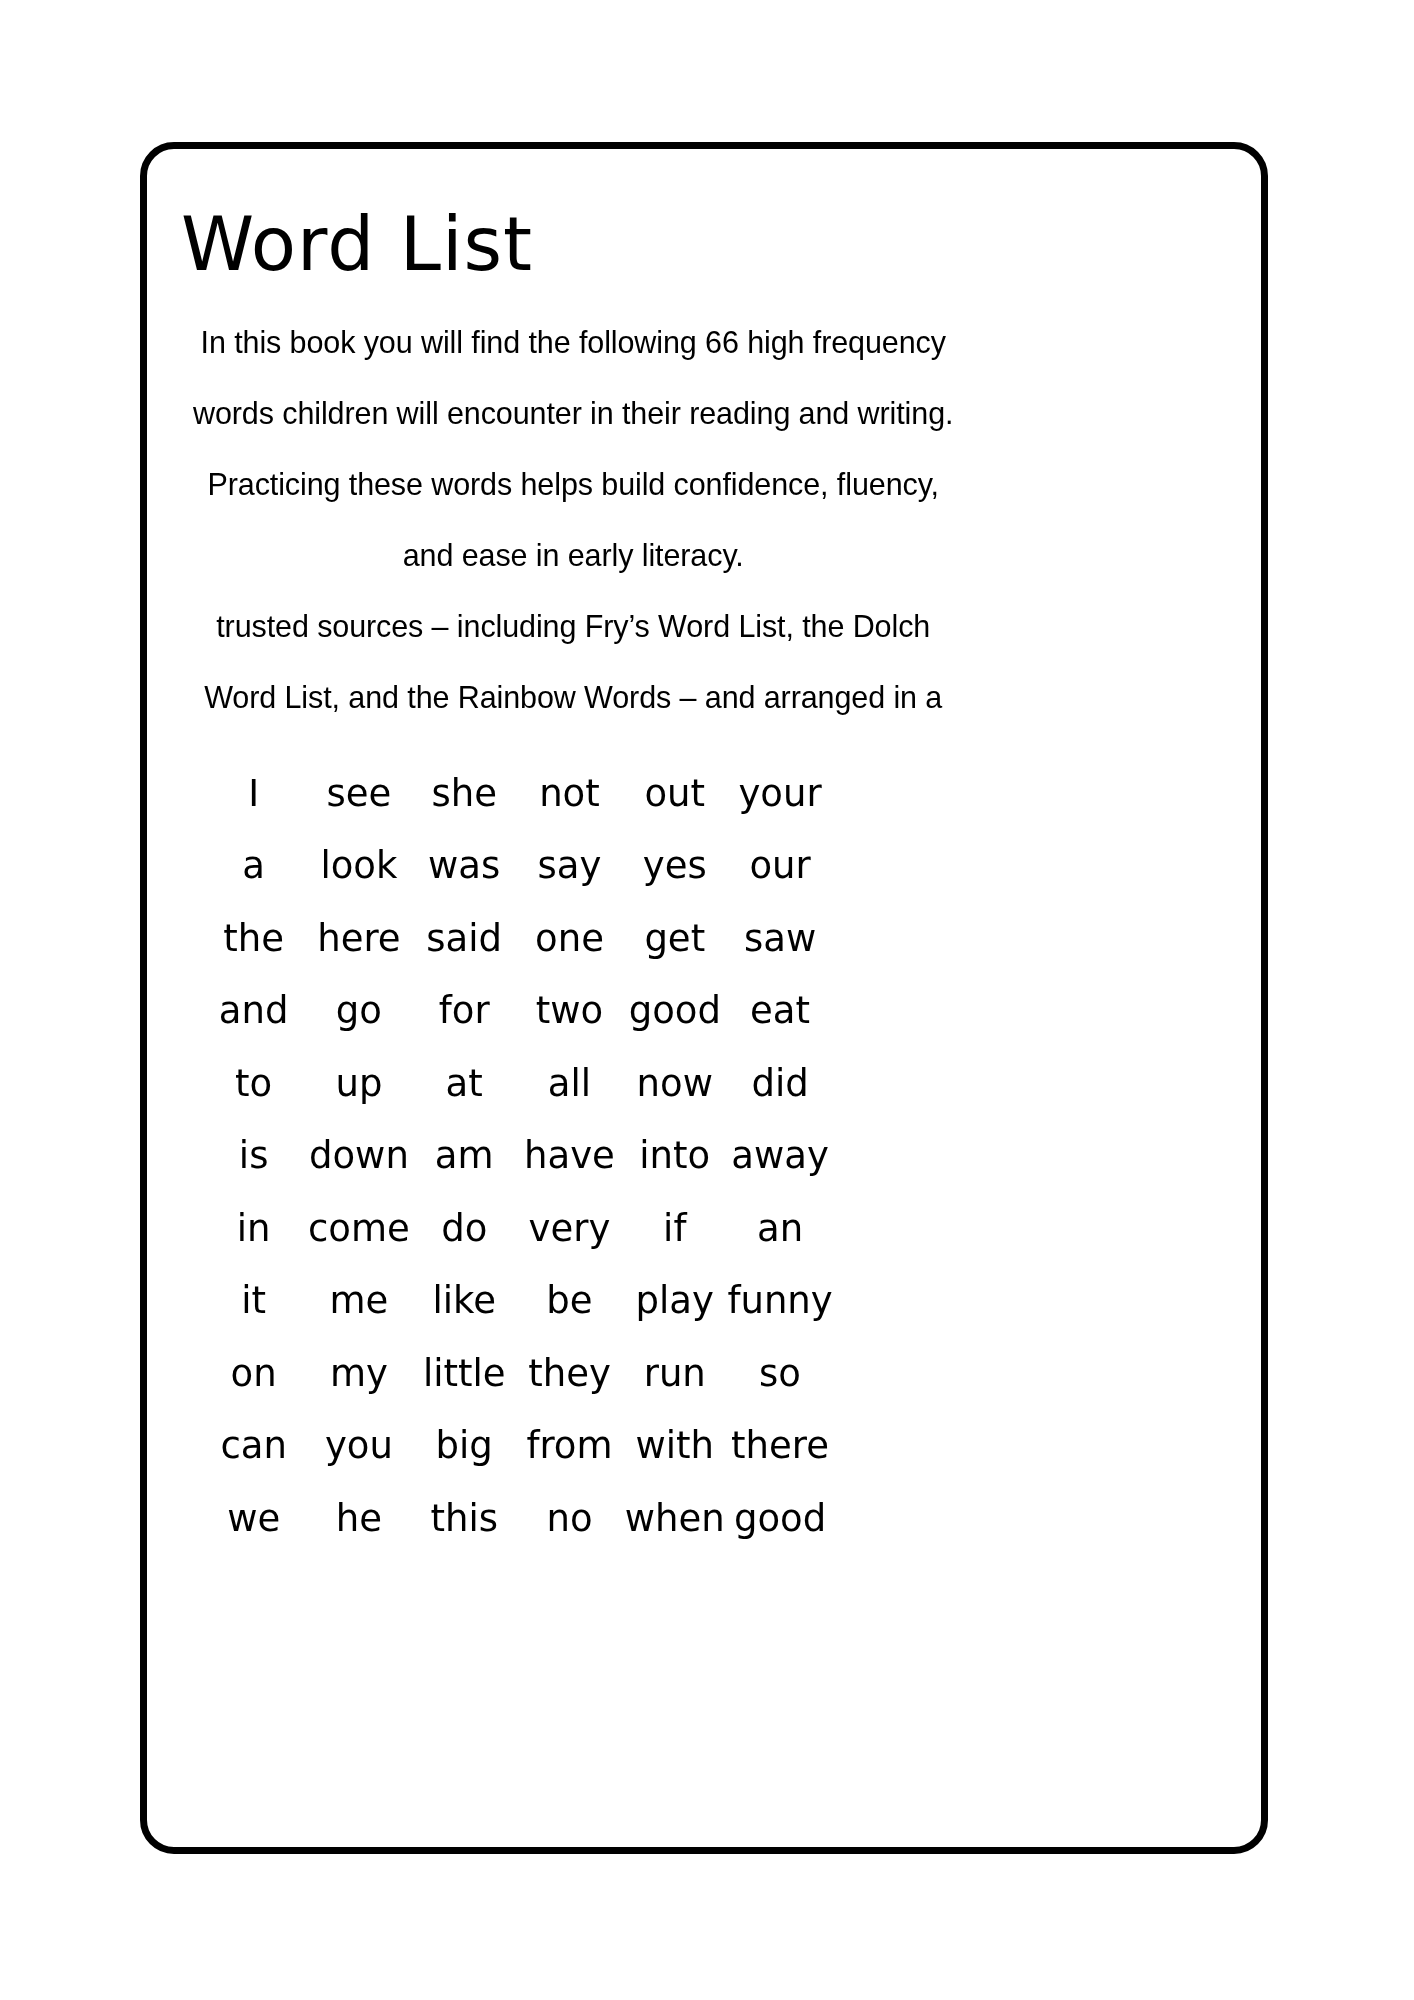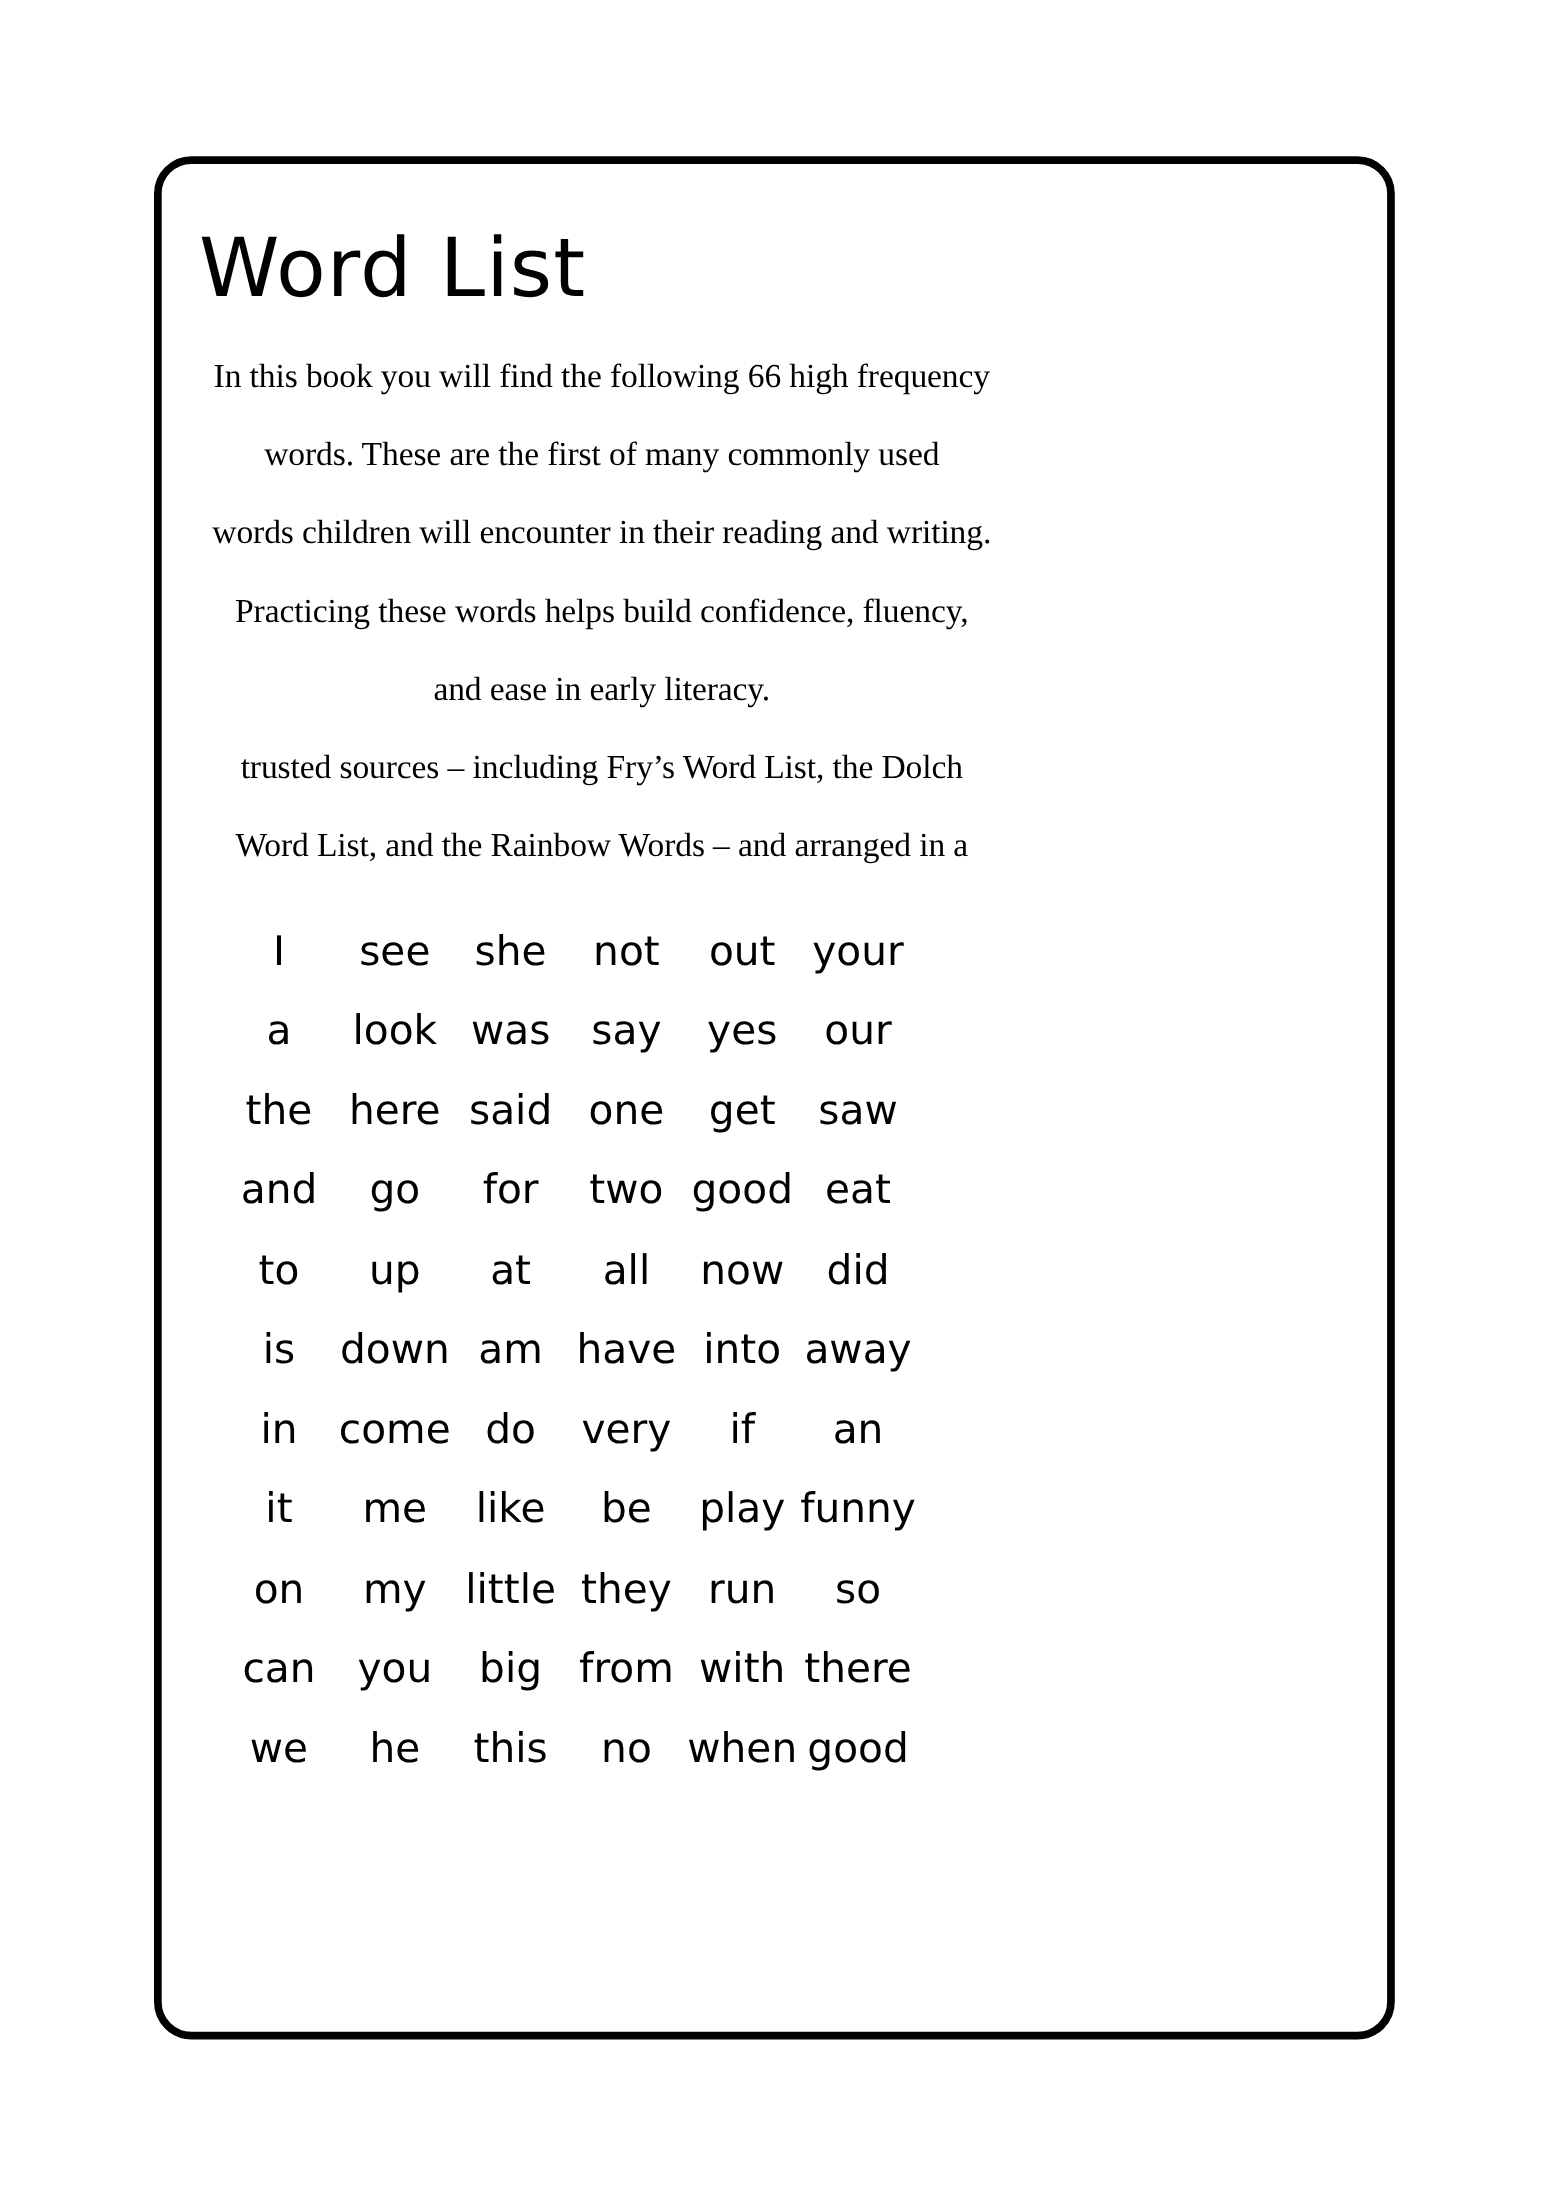--- a/index.html
+++ b/index.html
@@ -58,21 +58,21 @@
     font-weight: 400;
     letter-spacing: 1px;
     color: #000000;
     margin: 20px 0 26px 0;
     white-space: nowrap;
   }
 
   
   #intro {
     text-align: center;
-    font-family: Liberation Serif, serif;
+    font-family: Liberation Sans, sans-serif;
     font-size: 30.5px;
     line-height: 71px;
     color: #000000;
     letter-spacing: -0.1px;
     padding: 0 12px;
   }
 
   #intro .pline {
     display: block;
     white-space: nowrap;
@@ -104,21 +104,20 @@
 
 <div id="page">
 
   <div id="frame">
     <div id="frame-inner">
 
       <h1 id="title">Word List</h1>
 
       <div id="intro">
         <span class="pline">In this book you will find the following 66 high frequency</span>
-        <span class="pline">words. These are the first of many commonly used</span>
         <span class="pline">words children will encounter in their reading and writing.</span>
         <span class="pline">Practicing these words helps build confidence, fluency,</span>
         <span class="pline">and ease in early literacy.</span>
         <span class="pline">trusted sources – including Fry’s Word List, the Dolch</span>
         <span class="pline">Word List, and the Rainbow Words – and arranged in a</span>
       </div>
 
       <div id="word-grid">
           <div class="word-cell">I</div>
           <div class="word-cell">see</div>

